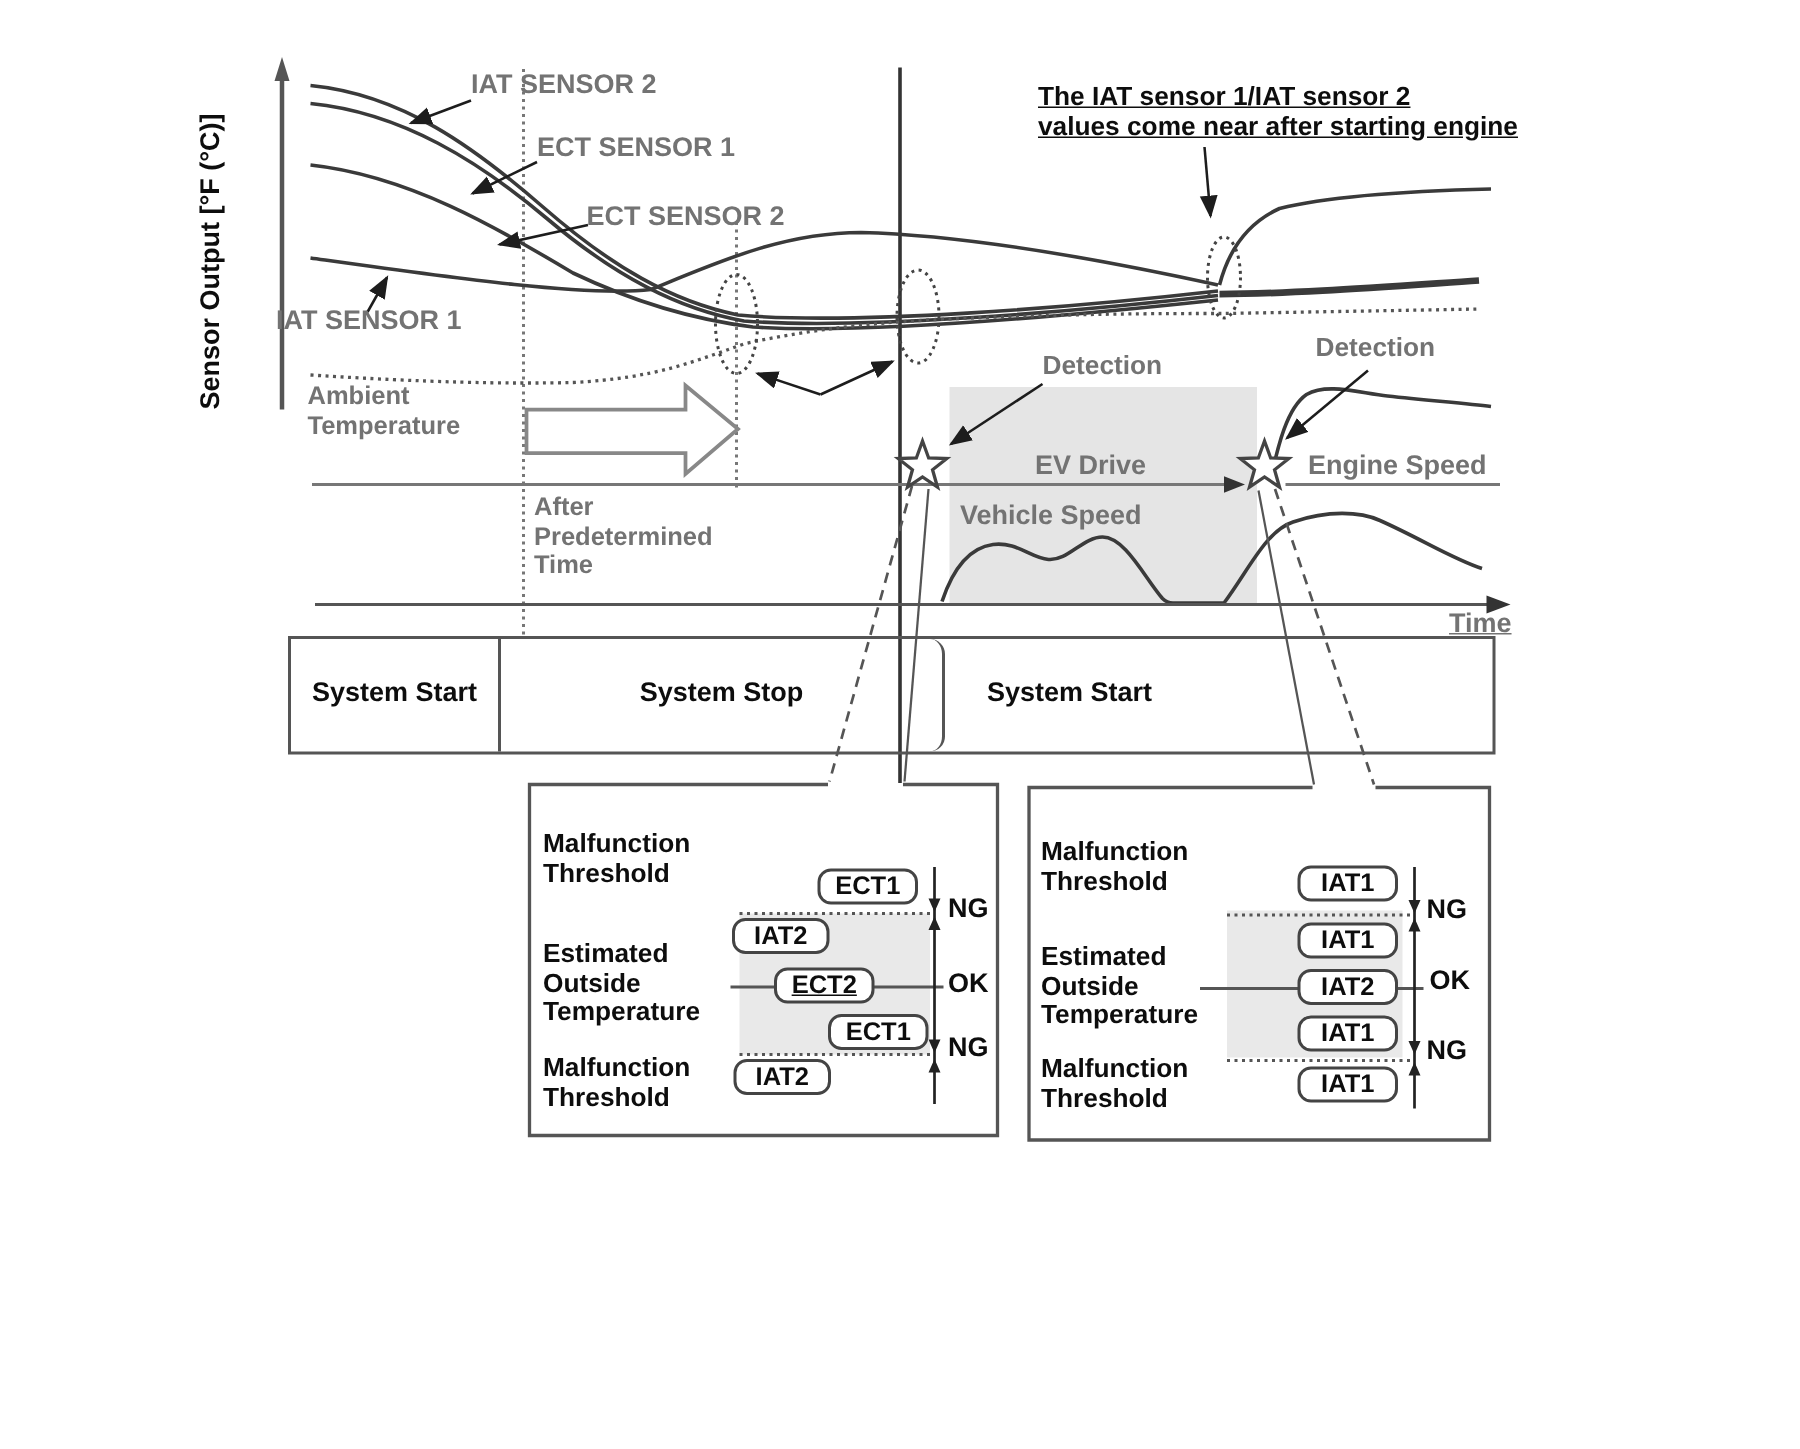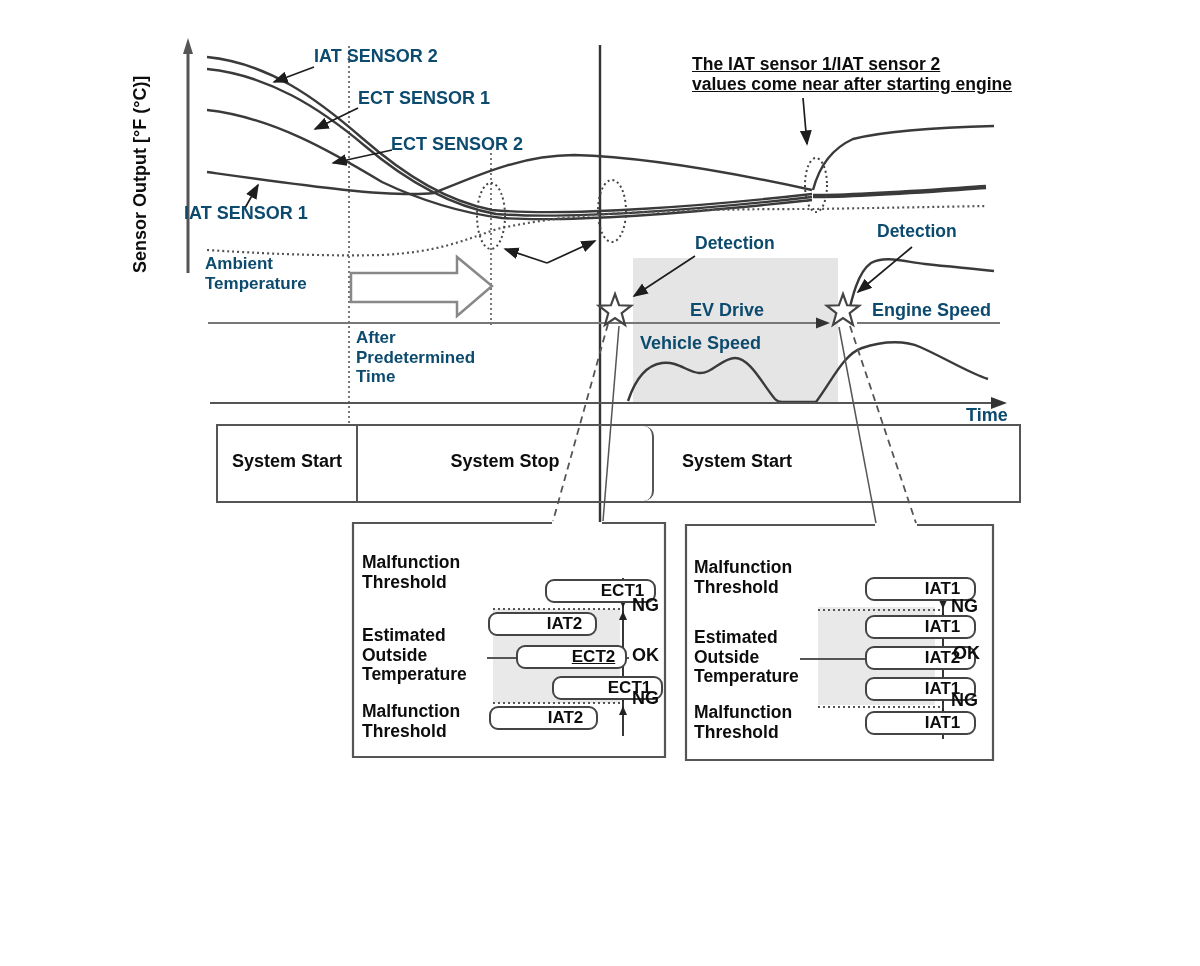--- a/index.html
+++ b/index.html
@@ -2,39 +2,39 @@
 <html><head>
 <meta charset="utf-8">
 <style>
   html,body{margin:0;padding:0;background:#fff;}
   .canvas{
     position:relative;width:1200px;height:966px;background:#ffffff;
     font-family:"Liberation Sans","DejaVu Sans",sans-serif;
     color:#0d0d0d;overflow:hidden;
   }
   svg.layer{position:absolute;left:0;top:0;}
-  .lbl{position:absolute;font-weight:bold;color:#0c4a6e;white-space:nowrap;}
+  .lbl{position:absolute;font-weight:bold;color:#737373;white-space:nowrap;}
   .wrap{white-space:normal;}
   .ylabel{
     position:absolute;left:151px;top:252px;font-weight:bold;font-size:18px;
     transform:rotate(-90deg);transform-origin:left bottom;white-space:nowrap;
   }
   .band{
-    position:absolute;left:216px;top:424px;width:805px;height:79px;
+    position:absolute;left:192px;top:424px;width:805px;height:79px;
     border:2px solid #555;box-sizing:border-box;display:flex;background:transparent;
   }
   .band .cell{display:flex;align-items:center;justify-content:center;
     font-weight:bold;font-size:18px;box-sizing:border-box;padding-bottom:4px;}
   .band .c1{width:140px;border-right:2px solid #555;}
   .band .c2{width:296px;border-right:2px solid #555;border-radius:10px;}
   .band .c3{flex:1;justify-content:flex-start;padding-left:28px;}
   .badge{
     position:absolute;height:20px;background:#fff;border:2.5px solid #444;
     border-radius:9px;font-weight:bold;font-size:17px;text-align:center;
-    line-height:20px;box-sizing:content-box;padding-left:44px;
+    line-height:20px;box-sizing:content-box;
   }
   .status{position:absolute;font-weight:bold;font-size:18px;}
   .boxlbl{position:absolute;font-weight:bold;font-size:17.5px;line-height:19.5px;width:120px;}
   .nearly{position:absolute;left:496px;top:255px;font-weight:bold;font-size:15.5px;line-height:21.5px;}
   .note{position:absolute;left:692px;top:54px;font-weight:bold;font-size:17.5px;line-height:20px;text-decoration:underline;}
 </style>
 </head>
 <body>
 
 <div class="canvas">
@@ -138,21 +138,21 @@
       <path d="M800,659 L949,659" stroke="#555" stroke-width="2" fill="none"></path>
       <path d="M943,578 L943,739" stroke="#222" stroke-width="1.8" fill="none"></path>
       <polygon points="939,600 947,600 943,609" fill="#222"></polygon>
       <polygon points="939,621 947,621 943,612" fill="#222"></polygon>
       <polygon points="939,694 947,694 943,703" fill="#222"></polygon>
       <polygon points="939,717 947,717 943,708" fill="#222"></polygon>
     </g>
   </svg>
 
   <div class="ylabel">Sensor Output [°F (°C)]</div>
-  <div class="lbl" style="left:966px;top:405px;font-size:18px;">Time</div>
+  <div class="lbl" style="left:966px;top:405px;font-size:18px;text-decoration:underline;">Time</div>
 
   <div class="lbl" style="left:314px;top:46px;font-size:18px;">IAT SENSOR 2</div>
   <div class="lbl" style="left:358px;top:88px;font-size:18px;">ECT SENSOR 1</div>
   <div class="lbl" style="left:391px;top:134px;font-size:18px;">ECT SENSOR 2</div>
   <div class="lbl" style="left:184px;top:203px;font-size:18px;">IAT SENSOR 1</div>
 
   <div class="lbl wrap" style="left:205px;top:254px;width:125px;font-size:17px;line-height:19.5px;">Ambient Temperature</div>
   <div class="lbl wrap" style="left:356px;top:328px;width:135px;font-size:17px;line-height:19.5px;">After Predetermined Time</div>
 
 

